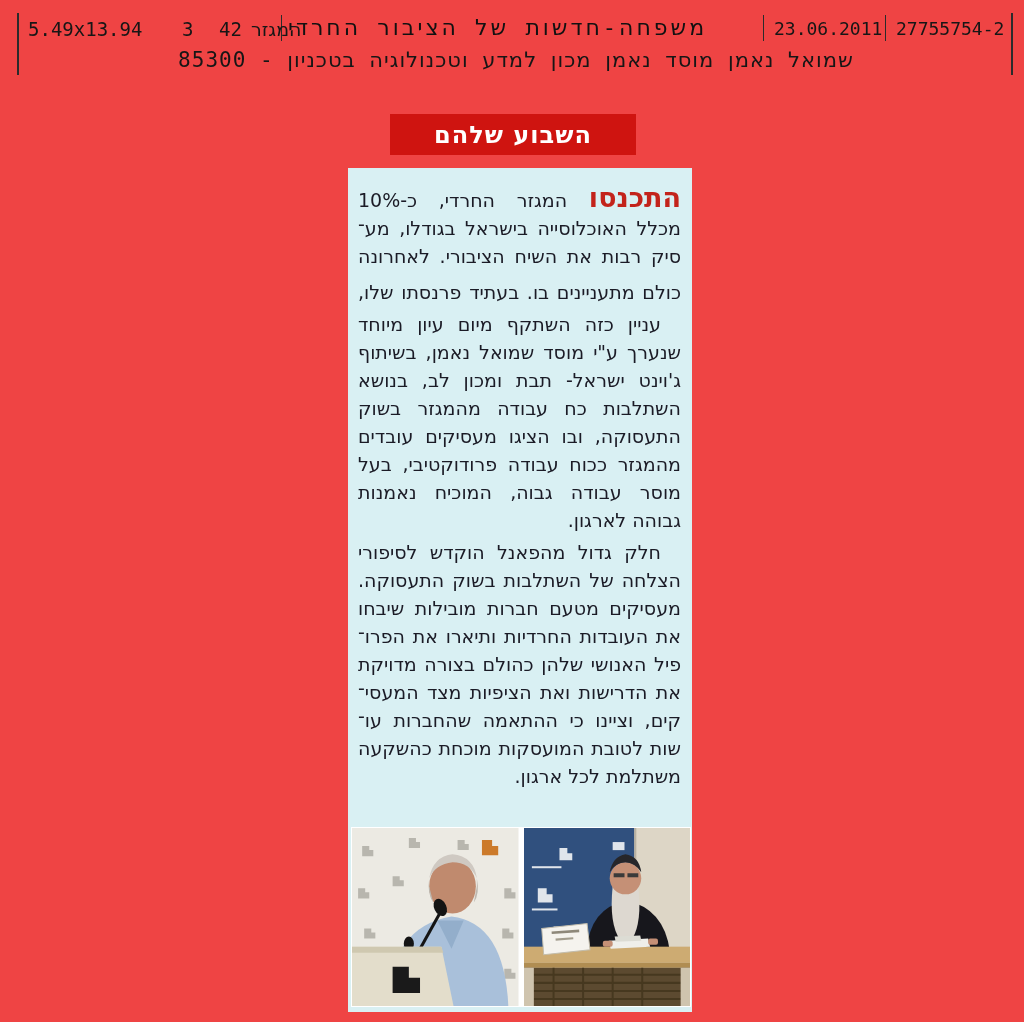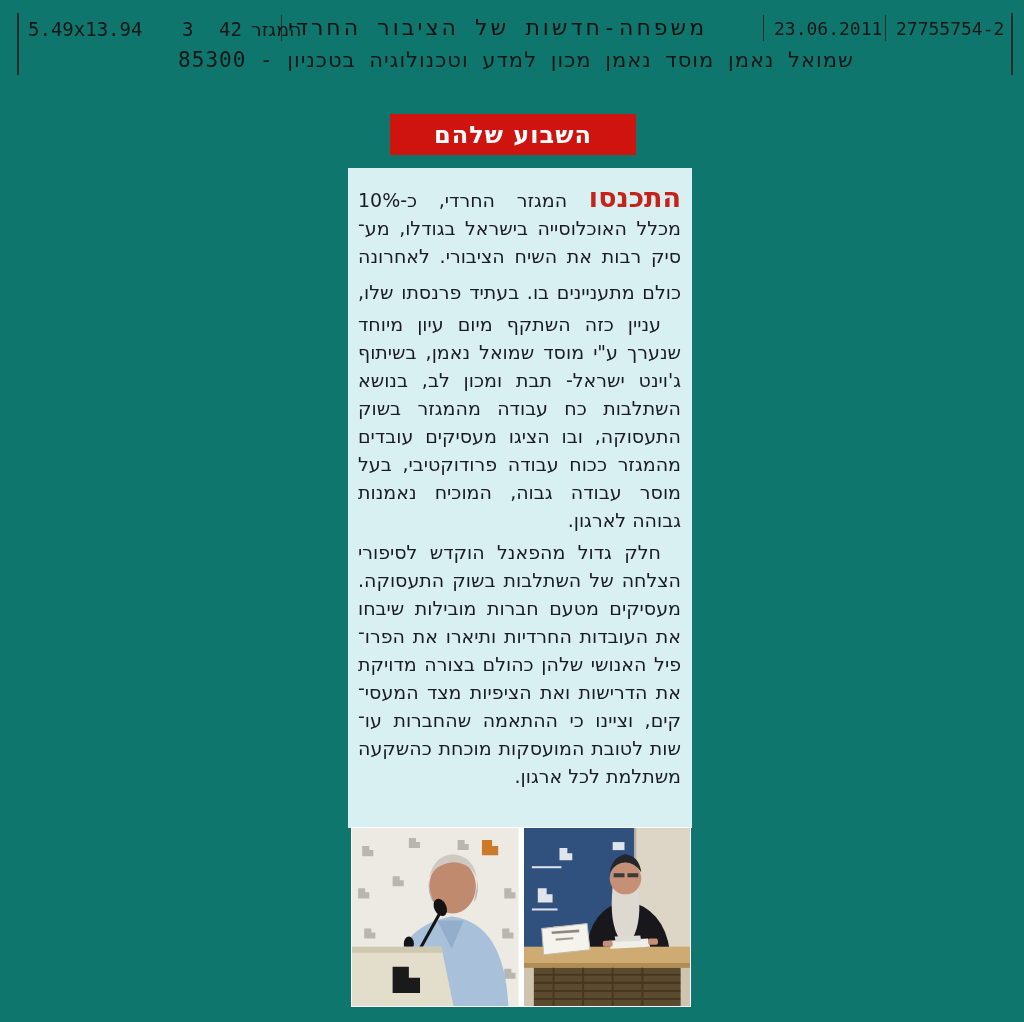--- a/index.html
+++ b/index.html
@@ -1,16 +1,16 @@
 <!DOCTYPE html>
 <html lang="he"><head>
 <meta charset="utf-8">
 <style>
   html,body{margin:0;padding:0;background:#ffffff;}
-  .canvas{position:relative;width:1024px;height:1022px;background:#0f766e;overflow:hidden;
+  .canvas{position:relative;width:1024px;height:1022px;background:#ef4444;overflow:hidden;
           font-family:"DejaVu Sans",sans-serif;color:#1a1a1a;}
 
   
   .vbar{position:absolute;background:#2b2b2b;width:2px;}
   .vbar.tall{top:13px;height:62px;}
   .vbar.short{top:15px;height:26px;width:1px;}
   .hfield{position:absolute;top:16px;height:26px;line-height:26px;
           font-family:"DejaVu Sans Mono","DejaVu Sans",monospace;font-size:19px;color:#161616;white-space:nowrap;}
   .hfield.small{font-size:18px;}
   .htitle{position:absolute;top:13px;left:288px;width:472px;height:30px;line-height:30px;
@@ -19,21 +19,21 @@
   .hsub{position:absolute;top:48px;left:4px;width:100%;text-align:center;
         font-family:"DejaVu Sans Mono","DejaVu Sans",monospace;font-size:21px;letter-spacing:1px;
         direction:rtl;color:#161616;white-space:nowrap;}
 
   
   .banner{position:absolute;left:390px;top:114px;width:246px;height:41px;background:#cf1410;
           display:flex;align-items:center;justify-content:center;direction:rtl;
           color:#ffffff;font-weight:bold;font-size:24px;letter-spacing:1px;}
 
   
-  .article-box{position:absolute;left:348px;top:168px;width:344px;height:660px;background:#d9f0f3;}
+  .article-box{position:absolute;left:348px;top:168px;width:344px;height:844px;background:#d9f0f3;}
   .article-text{position:absolute;left:10px;right:11px;top:16px;direction:rtl;
                 font-size:19px;line-height:28px;color:#1b1b26;}
   .para{margin:0;}
   .para.gap-after{margin-bottom:8px;}
   .para.small-gap-after{margin-bottom:4px;}
   .para.indent .jline:first-child{padding-right:20px;}
   .jline{text-align:justify;text-align-last:justify;white-space:nowrap;}
   .jline.end{text-align-last:right;}
   .lead-word{color:#c3231b;font-weight:bold;font-size:27px;line-height:28px;}
 

